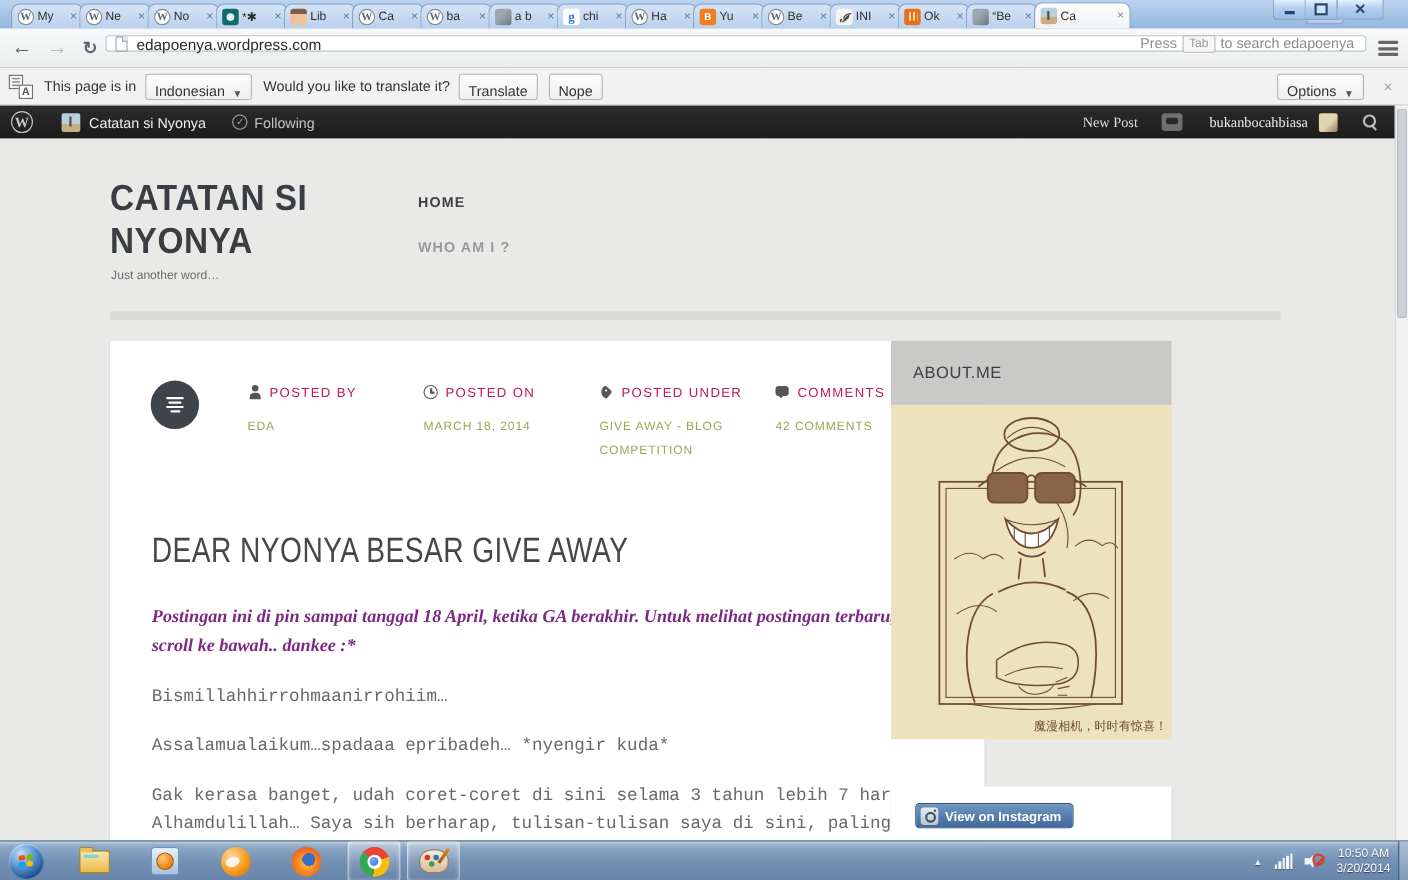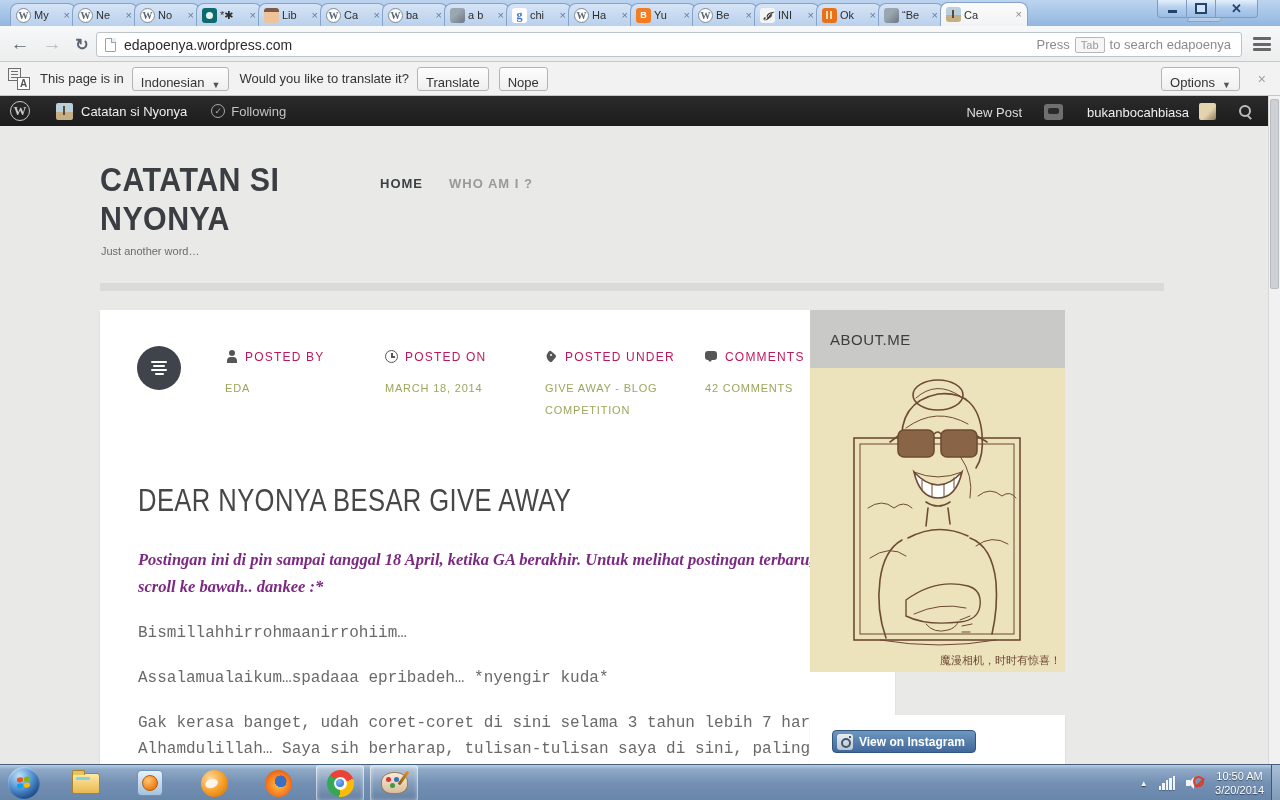--- a/index.html
+++ b/index.html
@@ -48,21 +48,21 @@
   .win-close { width:42px; border-left:none; border-radius:0 0 4px 0; font-size:13px; }
 
   
   .toolbar { position:absolute; left:0; top:26px; width:1280px; height:36px;
     background:linear-gradient(180deg,#f7f8f9,#eceded); border-bottom:1px solid #c9c9c9; }
   .nav-btn { position:absolute; top:4px; width:28px; height:28px; display:flex; align-items:center;
     justify-content:center; font-size:19px; font-weight:bold; color:#5c6670; }
   .btn-back { left:6px; }
   .btn-fwd { left:38px; color:#b2bac2; }
   .btn-reload { left:68px; font-size:16px; }
-  .omnibox { position:absolute; left:96px; top:6px; width:1146px; height:25px; background:#fff;
+  .omnibox { position:absolute; left:96px; top:6px; width:1146px; height:15px; background:#fff;
     border:1px solid #bdc3ca; border-radius:3px; display:flex; align-items:center; padding:0 8px; }
   .page-ico { width:11px; height:14px; background:#fdfdfd; border:1px solid #9aa2aa; border-radius:1px;
     position:relative; flex:none; }
   .page-ico::before { content:""; position:absolute; right:-1px; top:-1px; width:4px; height:4px;
     background:#e7ecf0; border-left:1px solid #9aa2aa; border-bottom:1px solid #9aa2aa; }
   .url-text { font-size:14px; color:#2b2b2b; margin-left:8px; flex:1; }
   .omni-hint { display:flex; align-items:center; gap:5px; font-size:13px; color:#8b8b8b; padding-right:2px; }
   .tab-chip { border:1px solid #b7b7b7; border-radius:2px; background:#f6f6f6; font-size:11px;
     color:#9a9a9a; padding:1px 5px; }
   .menu-btn { position:absolute; right:8px; top:9px; width:20px; height:18px; display:flex;
@@ -92,41 +92,41 @@
   .wp-ring { width:20px; height:20px; border:1.5px solid #c8c8c8; border-radius:50%; color:#c8c8c8;
     font-family:"Liberation Serif",serif; font-size:13px; font-weight:bold; display:flex; align-items:center;
     justify-content:center; margin-right:26px; }
   .site-fav { width:17px; height:17px; border-radius:2px; margin-right:8px;
     background:linear-gradient(180deg,#b8cfdd 55%,#c6ae85 55%); position:relative; }
   .site-fav::before { content:""; position:absolute; left:7px; top:3px; width:2px; height:9px; background:#5a4a3a; }
   .site-name { color:#eee; margin-right:24px; }
   .check-circle { width:14px; height:14px; border:1.5px solid #a8a8a8; border-radius:50%; color:#a8a8a8;
     font-size:9px; display:flex; align-items:center; justify-content:center; margin-right:6px; }
   .following-label { color:#c4c4c4; }
-  .ab-right { margin-left:auto; display:flex; align-items:flex-end; }
+  .ab-right { margin-left:auto; display:flex; align-items:flex-start;font-family:Liberation Serif, serif; }
   .newpost { color:#dedede; margin-right:22px; }
   .bubble-dark { width:19px; height:16px; background:#6f6f6f; border-radius:3px; position:relative; margin-right:24px; }
   .bubble-dark::before { content:""; position:absolute; left:4px; top:4px; width:11px; height:6px;
     background:#2a2a2a; border-radius:2px; }
   .username { color:#eee; margin-right:10px; }
   .user-avatar { width:17px; height:17px; border-radius:2px; margin-right:22px;
     background:linear-gradient(135deg,#e3d3ae 55%,#8f7a58); }
   .search-mag { width:16px; height:16px; position:relative; }
   .search-mag::before { content:""; position:absolute; left:1px; top:1px; width:8px; height:8px;
     border:2px solid #bdbdbd; border-radius:50%; }
   .search-mag::after { content:""; position:absolute; left:10px; top:10px; width:2px; height:6px;
     background:#bdbdbd; transform:rotate(-45deg); }
 
   
   .page { position:absolute; left:0; top:126px; width:1268px; height:638px; background:#e9e9e7; overflow:hidden; }
   .blog-title { position:absolute; left:100px; top:34px; width:320px; font-size:33px; line-height:39px;
     font-weight:800; color:#3a3e43; letter-spacing:.5px; transform:scaleX(.92); transform-origin:left top; }
   .blog-tagline { position:absolute; left:101px; top:119px; font-size:11px; color:#6c6c6c; }
   .blog-nav { position:absolute; left:380px; top:50px; display:flex; gap:26px; font-size:13px;
-    letter-spacing:1px; font-weight:bold; }
+    letter-spacing:1px; font-weight:bold;flex-direction:column; }
   .nav-home { color:#3d4145; }
   .nav-who { color:#999; }
   .header-divider { position:absolute; left:100px; top:157px; width:1064px; height:8px; background:#dadad8; }
 
   
   .card { position:absolute; left:100px; top:184px; width:795px; height:454px; background:#fff;
     box-shadow:0 1px 2px rgba(0,0,0,.10); }
   .fmt-circle { position:absolute; left:37px; top:36px; width:44px; height:44px; border-radius:50%;
     background:#3f434a; display:flex; flex-direction:column; align-items:center; justify-content:center; gap:2px; }
   .fmt-circle i { display:block; height:2px; background:#fff; border-radius:1px; }

